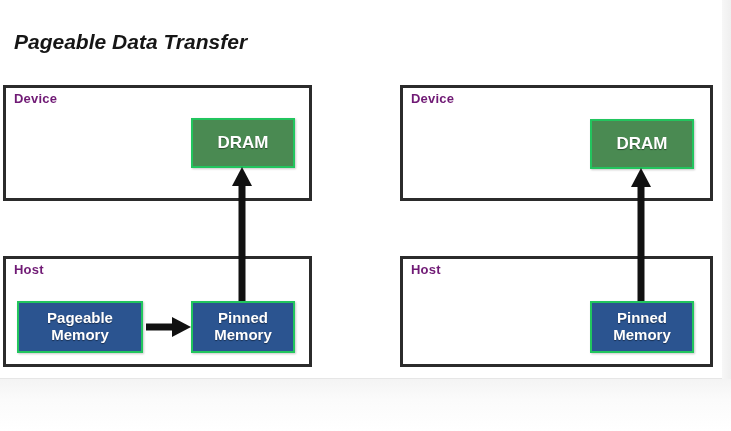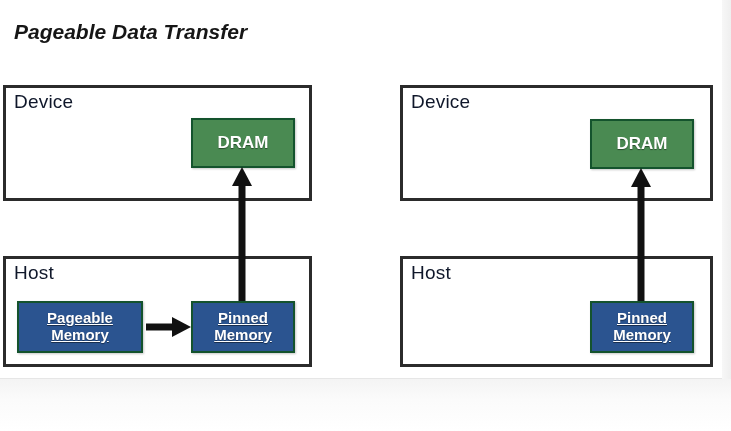--- a/index.html
+++ b/index.html
@@ -50,62 +50,62 @@
   
   .panel-title {
     position: absolute;
     font-weight: bold;
     font-style: italic;
     font-size: 21px;
     color: #161616;
     letter-spacing: 0px;
     white-space: nowrap;
   }
-  #title-left  { left: 14px;  top: 20px; }
+  #title-left  { left: 14px;  top: 30px; }
   #title-right { left: 425px; top: 16px; }
 
   
   .region {
     position: absolute;
     background: #ffffff;
     border: 3px solid #2b2b2b;
     box-sizing: border-box;
   }
   .region-label {
     position: absolute;
     left: 8px;
     top: 3px;
-    font-size: 19px;
-    color: #0f172a;
-    font-weight: normal;
+    font-size: 13px;
+    color: #701a75;
+    font-weight: bold;
     letter-spacing: 0.2px;
   }
 
   #device-left { left: 3px;   top: 85px;  width: 309px; height: 116px; }
   #host-left   { left: 3px;   top: 256px; width: 309px; height: 111px; }
   #device-right{ left: 400px; top: 85px;  width: 313px; height: 116px; }
   #host-right  { left: 400px; top: 256px; width: 313px; height: 111px; }
 
   
   .block {
     position: absolute;
     box-sizing: border-box;
-    border: 2px solid #14532d;
+    border: 2px solid #22c55e;
     display: flex;
     align-items: center;
     justify-content: center;
     text-align: center;
     color: #ffffff;
     font-weight: bold;
     line-height: 1.12;
     text-shadow: 0 1px 1px rgba(0,0,0,0.45);
     box-shadow: 1px 1px 2px rgba(0,0,0,0.22);
   }
   .block.green { background: #4a8a52; font-size: 17px; }
-  .block.blue  { background: #2b5490; font-size: 15px; text-decoration: underline; }
+  .block.blue  { background: #2b5490; font-size: 15px; }
 
   #dram-left   { left: 191px; top: 118px; width: 104px; height: 50px; }
   #dram-right  { left: 590px; top: 119px; width: 104px; height: 50px; }
   #pageable-left { left: 17px;  top: 301px; width: 126px; height: 52px; }
   #pinned-left   { left: 191px; top: 301px; width: 104px; height: 52px; }
   #pinned-right  { left: 590px; top: 301px; width: 104px; height: 52px; }
 
   
   .arrow-layer {
     position: absolute;

